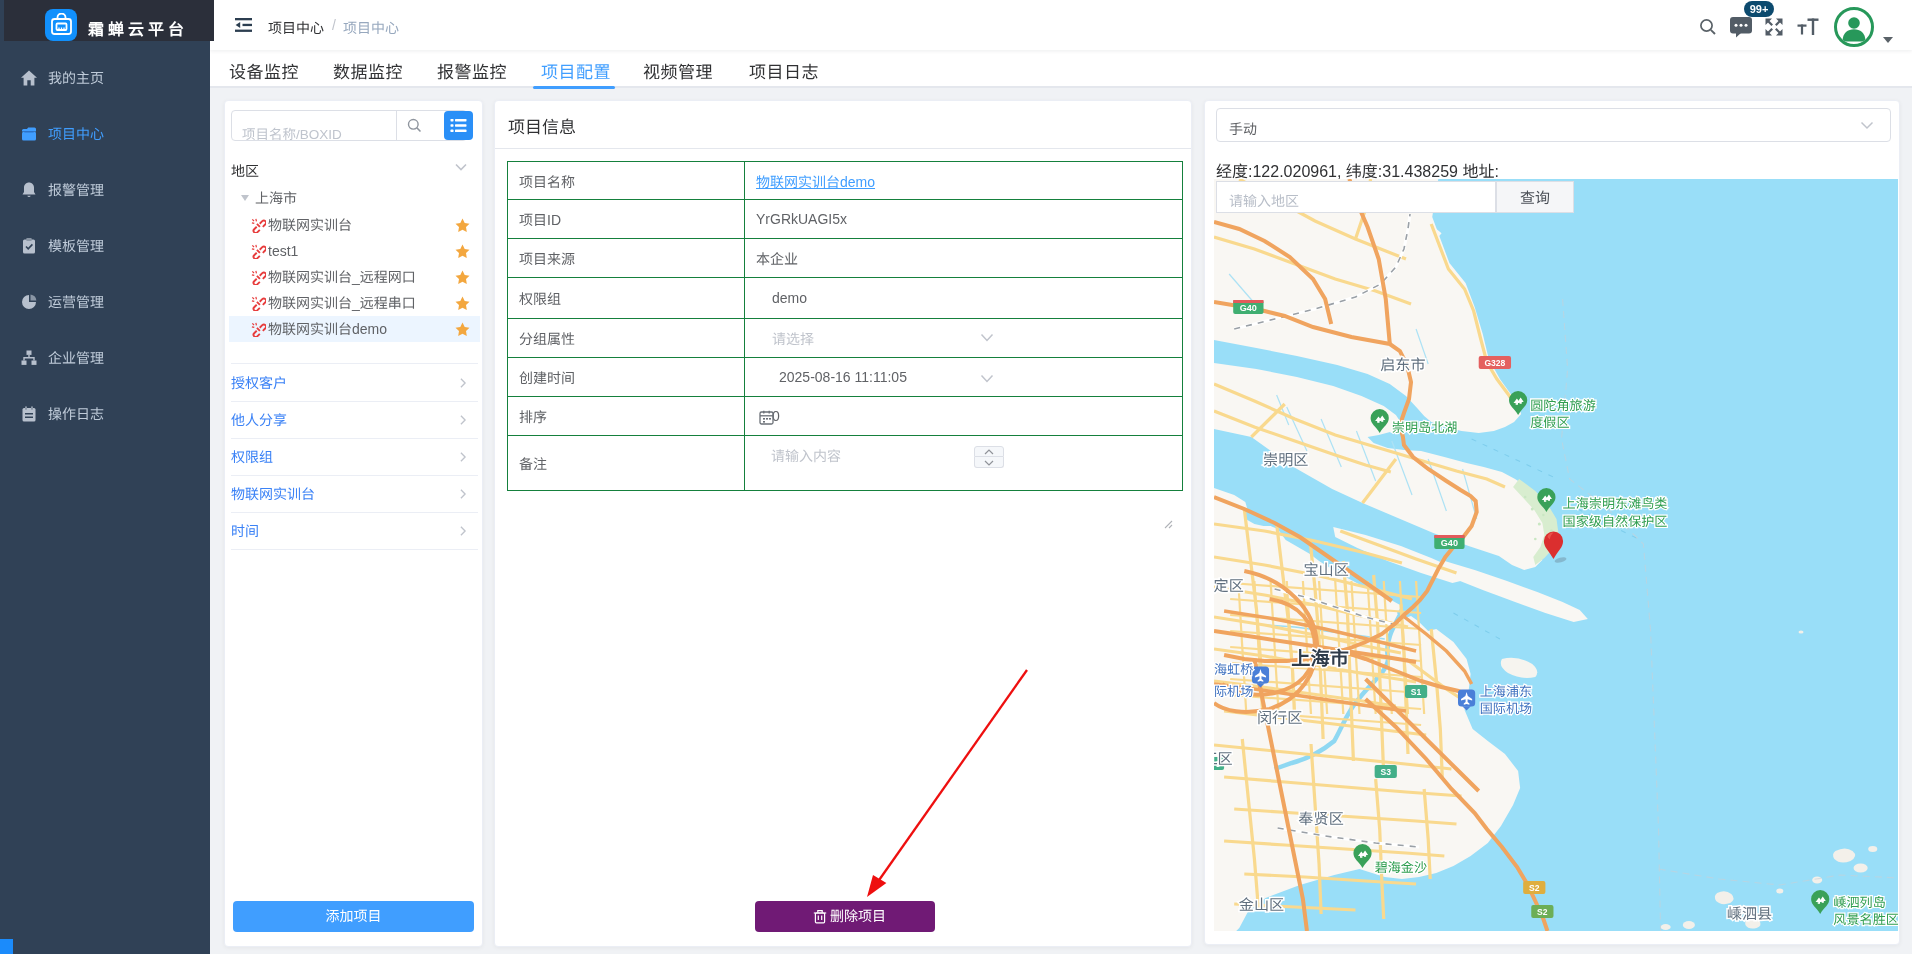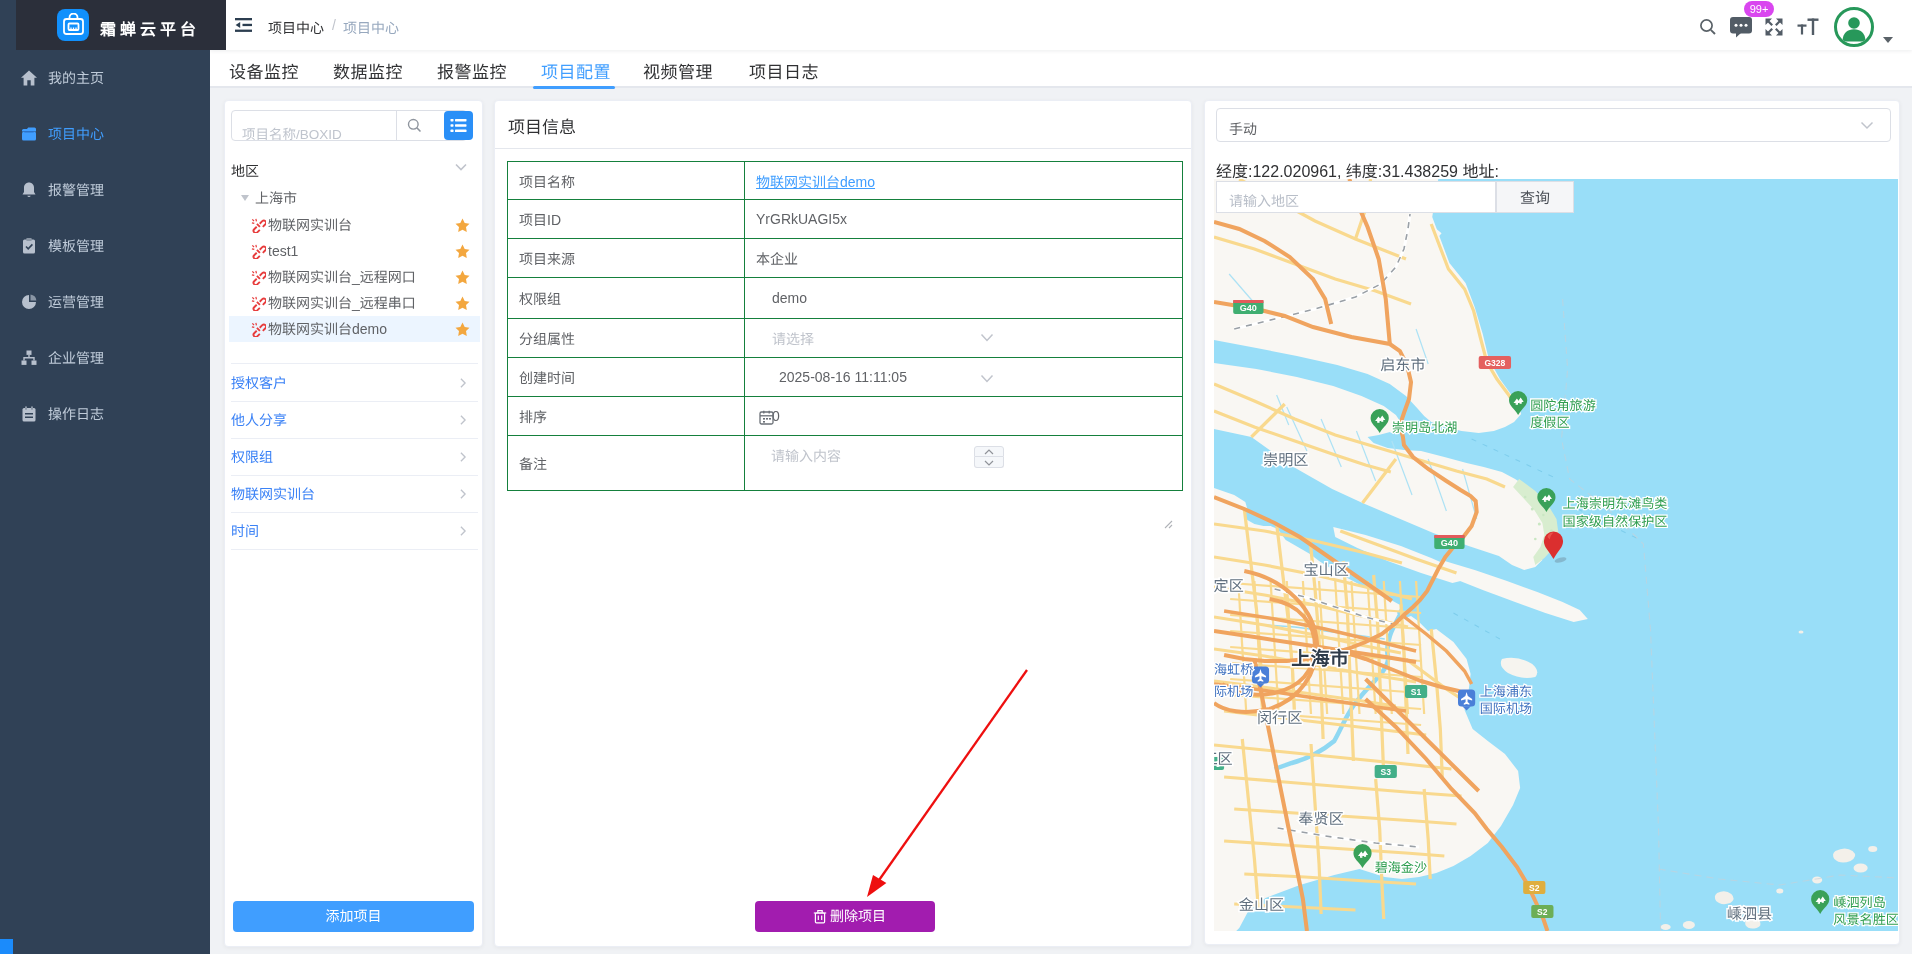--- a/index.html
+++ b/index.html
@@ -2,21 +2,21 @@
 <html lang="zh-CN"><head>
 <meta charset="utf-8">
 <title>霜蝉云平台</title>
 <style>
 *{margin:0;padding:0;box-sizing:border-box;}
 html,body{width:1912px;height:954px;overflow:hidden;}
 body{font-family:"Liberation Sans",sans-serif;font-size:14px;color:#303133;background:#f0f2f5;position:relative;}
 .abs{position:absolute;}
 
 #sidebar{left:0;top:0;width:210px;height:954px;background:#304156;z-index:30;}
-#logo{left:16px;top:0;width:210px;height:50px;background:#2b2f3a;}
+#logo{left:4px;top:0;width:210px;height:41px;background:#2b2f3a;}
 #logoicon{left:41px;top:9px;width:32px;height:32px;background:#1190fc;border-radius:8px;}
 #logotxt{left:84px;top:16px;color:#fff;font-size:16px;font-weight:bold;letter-spacing:4px;}
 .mitem{left:0;width:210px;height:44px;line-height:44px;color:#bfcbd9;font-size:14px;}
 .mitem .mtxt{position:absolute;left:48px;top:0;}
 .mitem .micon{position:absolute;left:20px;top:13px;width:18px;height:18px;}
 .mitem.act{color:#409eff;}
 #bluecorner{left:0;top:939px;width:13px;height:15px;background:#1b8bfb;}
 
 #topbar{left:210px;top:0;width:1702px;height:50px;background:#fff;z-index:20;box-shadow:0 1px 4px rgba(0,21,41,.08);}
 #crumb1{left:58px;top:17px;font-size:14px;color:#303133;}
@@ -40,21 +40,21 @@
 .trow{left:0;width:259px;height:26px;line-height:26px;font-size:14px;color:#606266;}
 .sect{left:6px;width:247px;height:37px;line-height:37px;font-size:14px;color:#3b82f6;border-bottom:1px solid #ebeef5;}
 .chev{position:absolute;right:10px;top:12px;width:10px;height:10px;}
 #addbtn{left:8px;top:800px;width:241px;height:31px;background:#409eff;border-radius:4px;color:#fff;text-align:center;line-height:31px;font-size:14px;}
 
 #mhead{left:13px;top:12px;font-size:17px;color:#303133;}
 #mheadline{left:0;top:47px;width:696px;height:1px;background:#e4e7ed;}
 table.ftab{position:absolute;left:12px;top:60px;width:676px;border-collapse:collapse;table-layout:fixed;}
 table.ftab td{border:1px solid #15803d;font-size:14px;color:#606266;padding:0 0 0 11px;height:38px;}
 td.lbl{width:237px;}
-#delbtn{left:260px;top:800px;width:180px;height:31px;background:#a21caf;border-radius:4px;color:#fff;font-size:14px;text-align:center;line-height:31px;}
+#delbtn{left:260px;top:800px;width:180px;height:31px;background:#701a75;border-radius:4px;color:#fff;font-size:14px;text-align:center;line-height:31px;}
 
 #msel{left:11px;top:7px;width:675px;height:34px;border:1px solid #dcdfe6;border-radius:4px;background:#fff;}
 #mseltxt{left:24px;top:17px;font-size:14px;color:#606266;}
 #coordtxt{left:11px;top:57px;font-size:16px;color:#303133;}
 #mapbox{left:9px;top:78px;width:684px;height:752px;overflow:hidden;}
 #addrinp{left:11px;top:80px;width:280px;height:32px;background:#fff;border:1px solid #dcdfe6;}
 #addrph{left:24px;top:89px;font-size:14px;color:#b8bec8;}
 #qbtn{left:291px;top:80px;width:78px;height:32px;background:#f5f6f8;border:1px solid #dcdfe6;color:#4b5057;text-align:center;line-height:32px;font-size:15px;}
 </style>
 </head>
@@ -182,21 +182,21 @@
       <circle cx="7.5" cy="7.5" r="5.6" fill="none" stroke="#5a6268" stroke-width="1.7"></circle>
       <line x1="11.8" y1="11.8" x2="16" y2="16" stroke="#5a6268" stroke-width="1.9"></line>
     </svg>
   <svg class="abs" style="left:1519px;top:16px;" width="24" height="22" viewBox="0 0 24 22">
       <rect x="1" y="1" width="22" height="16.5" rx="3" fill="#525c66"></rect>
       <path d="M7 17 L7 21.5 L12 17 Z" fill="#525c66"></path>
       <circle cx="7" cy="9.2" r="1.5" fill="#fff"></circle>
       <circle cx="12" cy="9.2" r="1.5" fill="#fff"></circle>
       <circle cx="17" cy="9.2" r="1.5" fill="#fff"></circle>
     </svg>
-  <div class="abs" style="left:1534px;top:1px;width:30px;height:16px;background:#d946ef;border-radius:8px;color:#fff;font-size:11px;text-align:center;line-height:16px;font-weight:normal;">99+</div>
+  <div class="abs" style="left:1534px;top:1px;width:30px;height:16px;background:#0c4a6e;border-radius:8px;color:#fff;font-size:11px;text-align:center;line-height:16px;font-weight:bold;">99+</div>
   <svg class="abs" style="left:1554px;top:17px;" width="20" height="20" viewBox="0 0 20 20">
       <g fill="#525c66">
         <path d="M1.5 1.5 H8 L1.5 8 Z"></path>
         <path d="M18.5 1.5 V8 L12 1.5 Z"></path>
         <path d="M1.5 18.5 V12 L8 18.5 Z"></path>
         <path d="M18.5 18.5 H12 L18.5 12 Z"></path>
       </g>
       <g stroke="#525c66" stroke-width="2.2">
         <line x1="3" y1="3" x2="8.2" y2="8.2"></line>
         <line x1="17" y1="3" x2="11.8" y2="8.2"></line>

